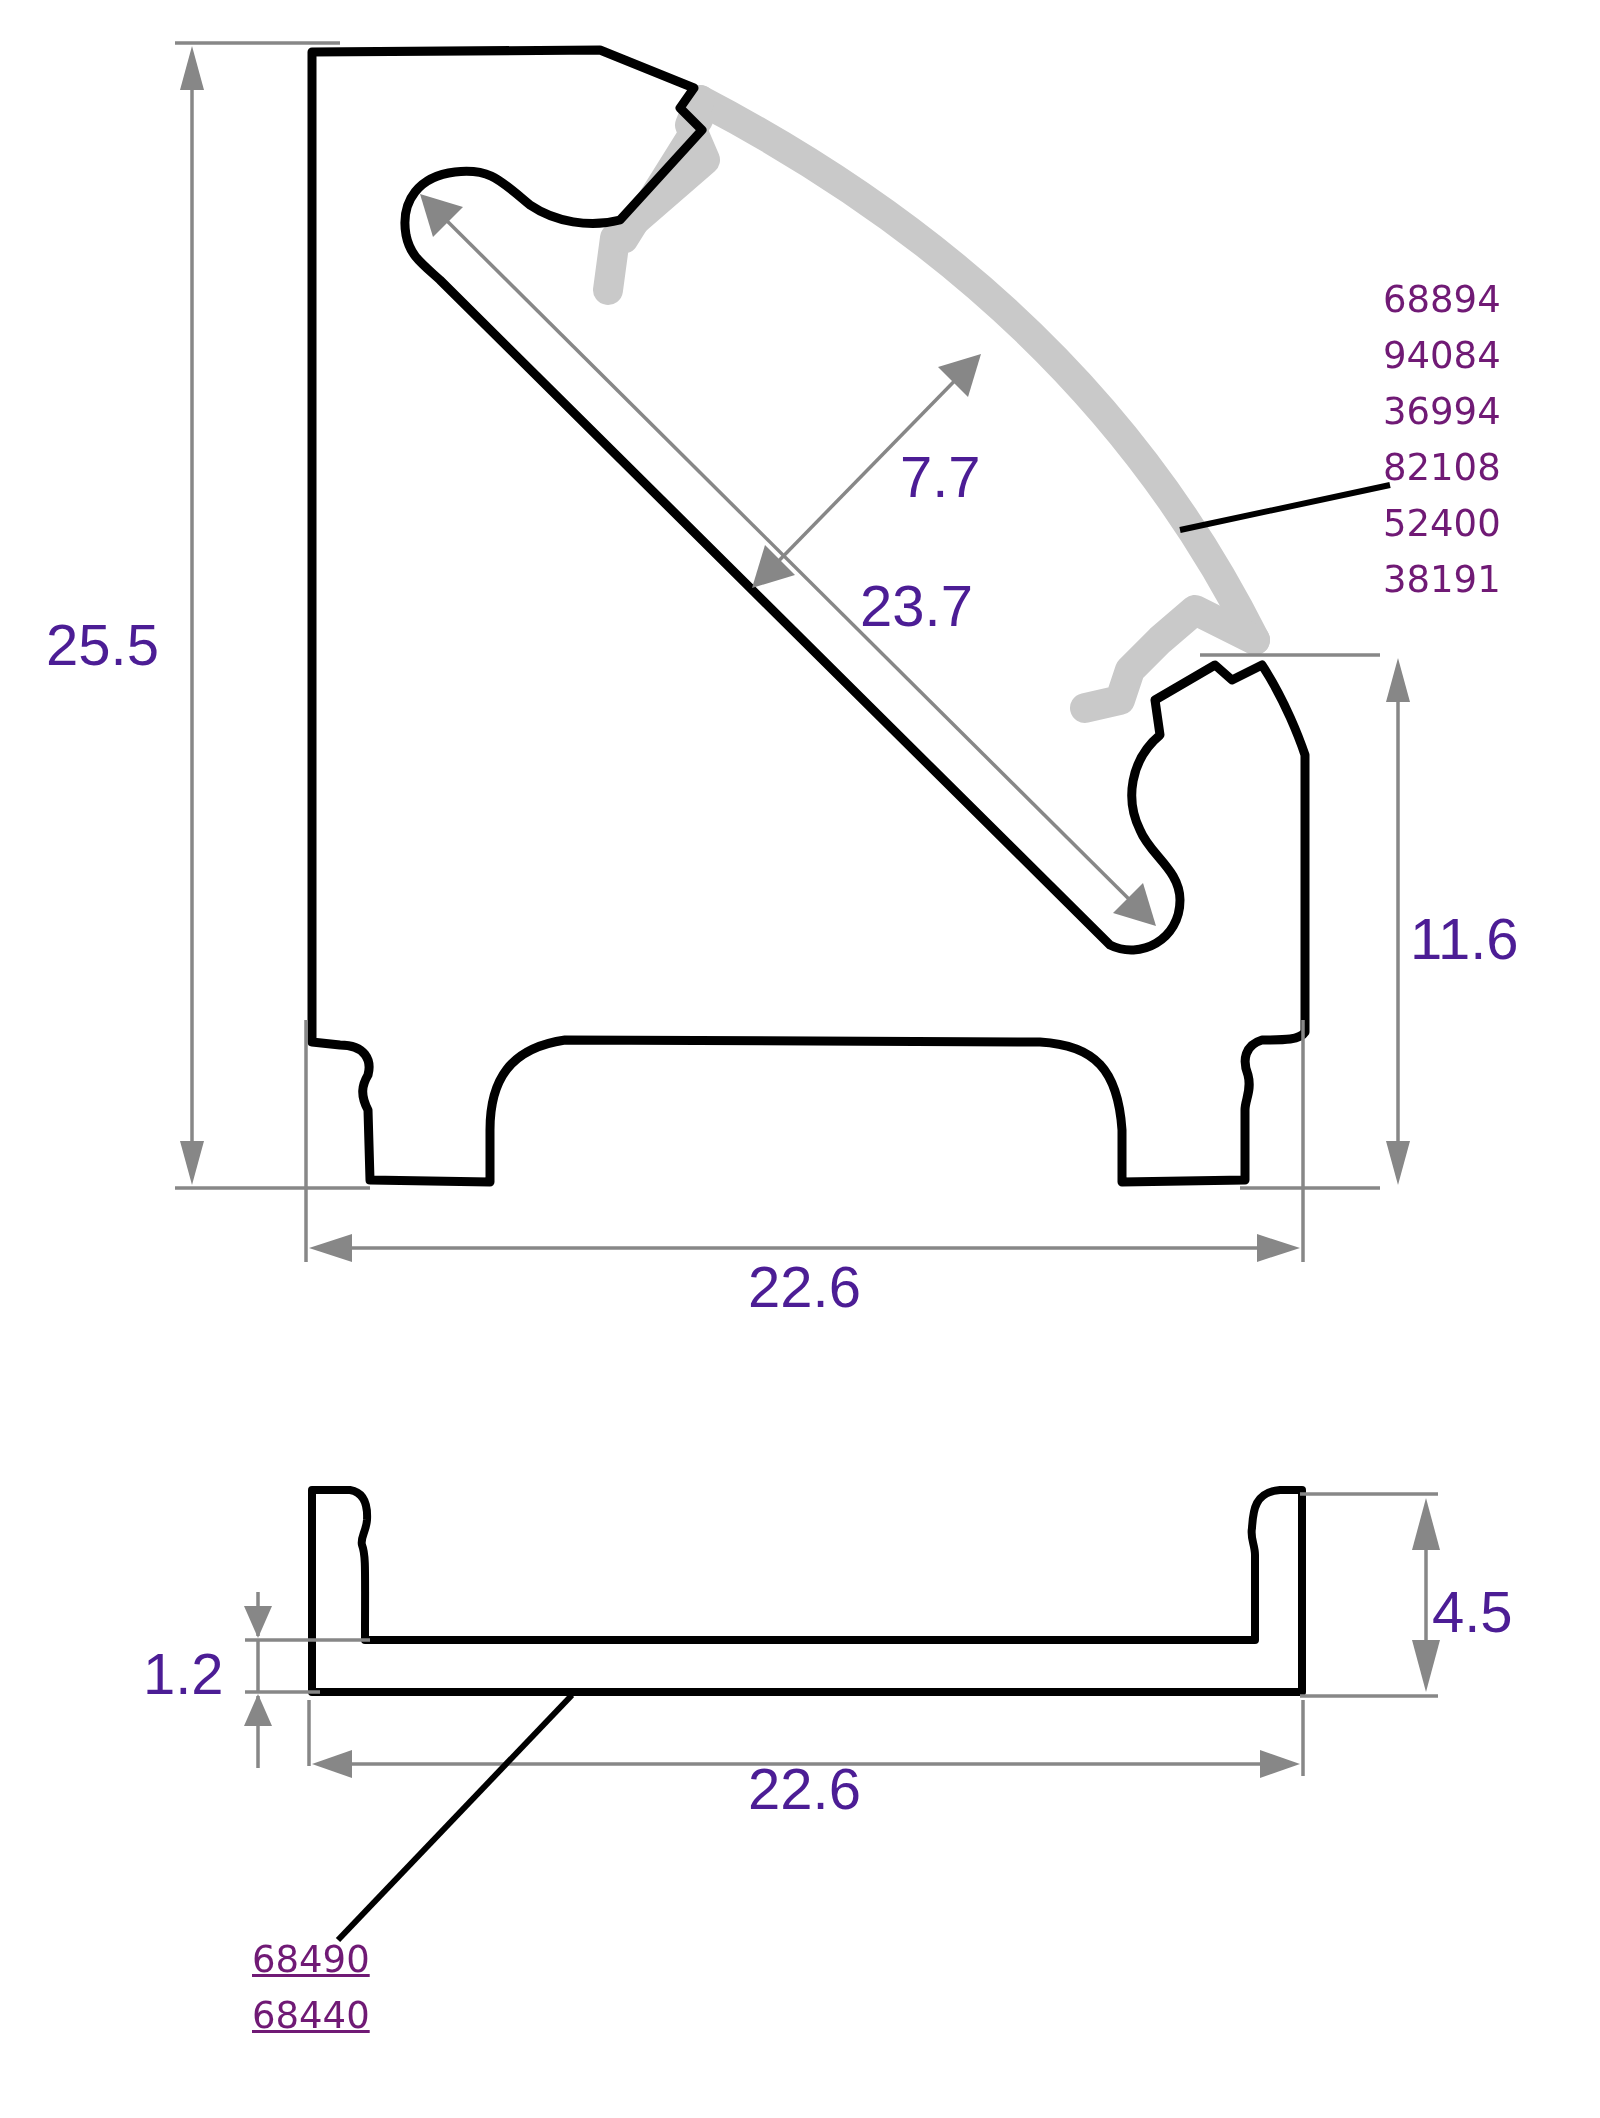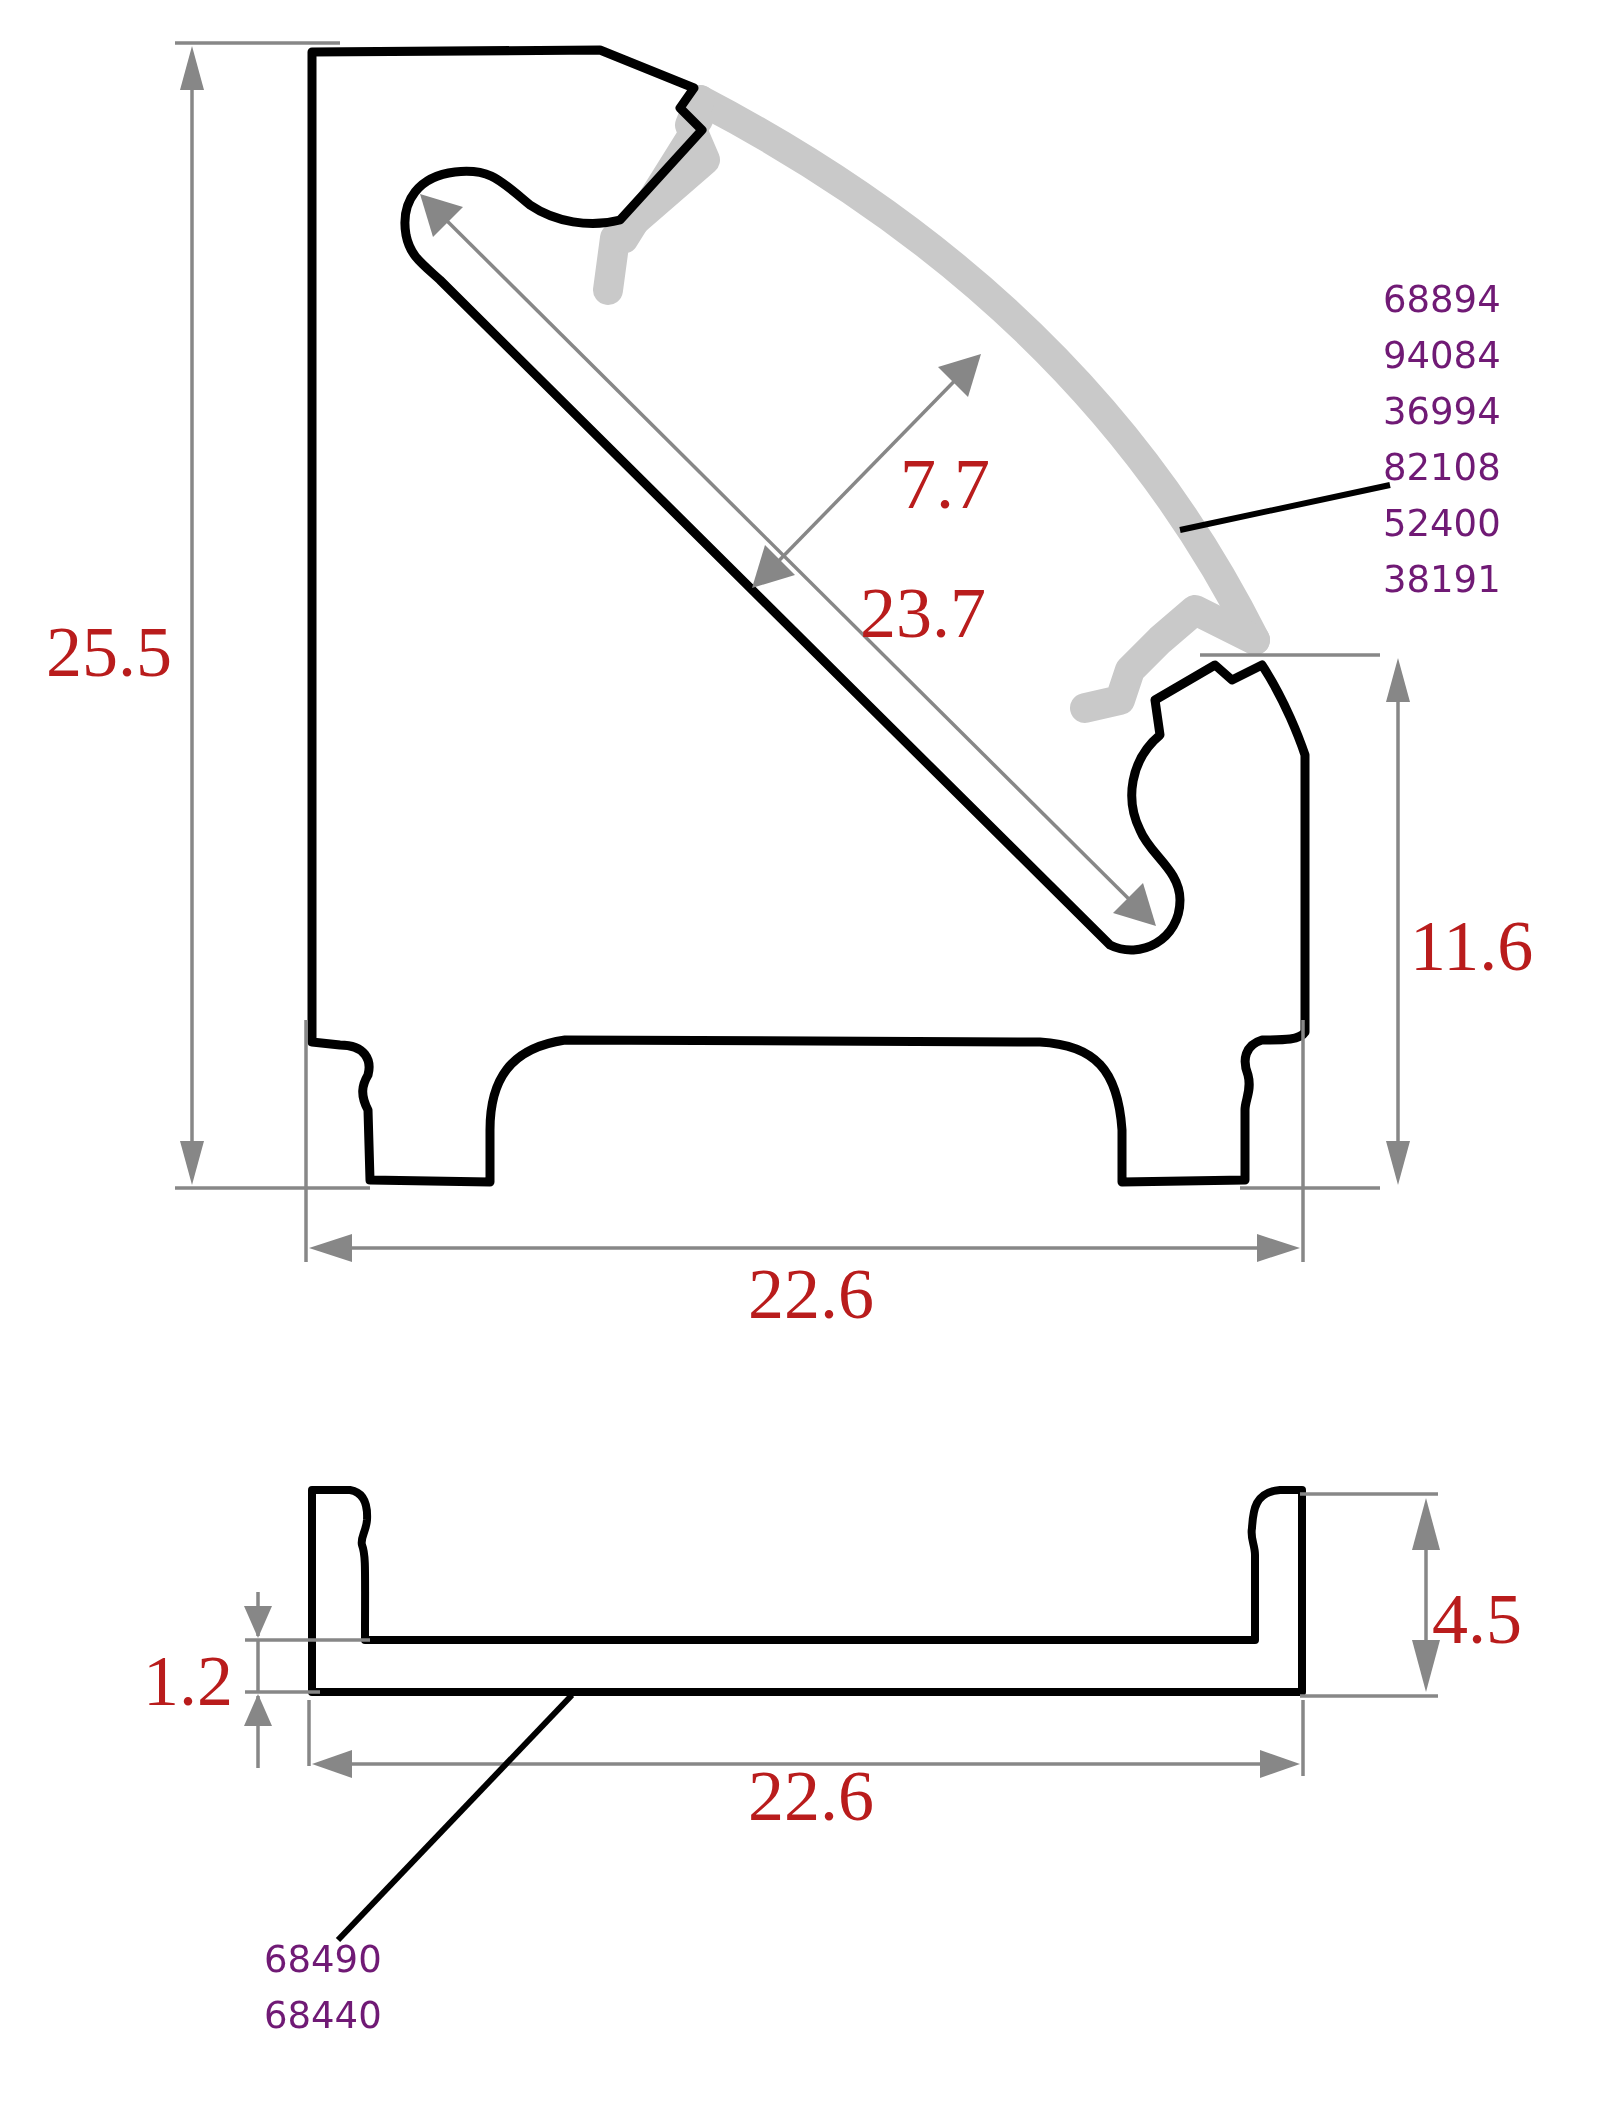--- a/index.html
+++ b/index.html
@@ -5,22 +5,22 @@
   html, body { margin: 0; padding: 0; background: #ffffff; }
   body { width: 1600px; height: 2118px; position: relative; overflow: hidden;
          font-family: "DejaVu Sans", sans-serif; }
   svg.drawing { position: absolute; left: 0; top: 0; }
   .profile { fill: none; stroke: #000000; stroke-width: 9; stroke-linejoin: round; stroke-linecap: round; }
   .profile-thin { fill: none; stroke: #000000; stroke-width: 8; stroke-linejoin: round; stroke-linecap: round; }
   .diffuser { fill: none; stroke: #c9c9c9; stroke-linejoin: round; stroke-linecap: round; }
   .dim { stroke: #878787; stroke-width: 3.5; fill: none; }
   .arrow { fill: #878787; }
   .leader { stroke: #000000; stroke-width: 6; fill: none; }
-  .dim-label { position: absolute; color: #b91c1c; font-family: Liberation Serif, serif;
-               font-size: 72px; line-height: 1; white-space: nowrap; }
+  .dim-label { position: absolute; color: #4c1d95; font-family: Liberation Sans, sans-serif;
+               font-size: 58px; line-height: 1; white-space: nowrap; }
   .part-list { position: absolute; color: #701a75; font-family: "DejaVu Sans", sans-serif;
                font-size: 37px; line-height: 56px; }
   .part-list div { white-space: nowrap; }
 </style>
 </head>
 <body>
 
 <svg class="drawing" width="1600" height="2118" viewBox="0 0 1600 2118" xmlns="http://www.w3.org/2000/svg">
 
   <g>
@@ -180,16 +180,16 @@
   <div>52400</div>
   <div>38191</div>
 </div>
 
 <div class="dim-label" style="left:143px; top:1645px;">1.2</div>
 
 <div class="dim-label" style="left:1432px; top:1583px;">4.5</div>
 
 <div class="dim-label" style="left:748px; top:1760px;">22.6</div>
 
-<div class="part-list" style="left:264px; top:1932px;">
+<div class="part-list" style="left:252px; top:1932px;text-decoration:underline;">
   <div>68490</div>
   <div>68440</div>
 </div>
 
 </body></html>

